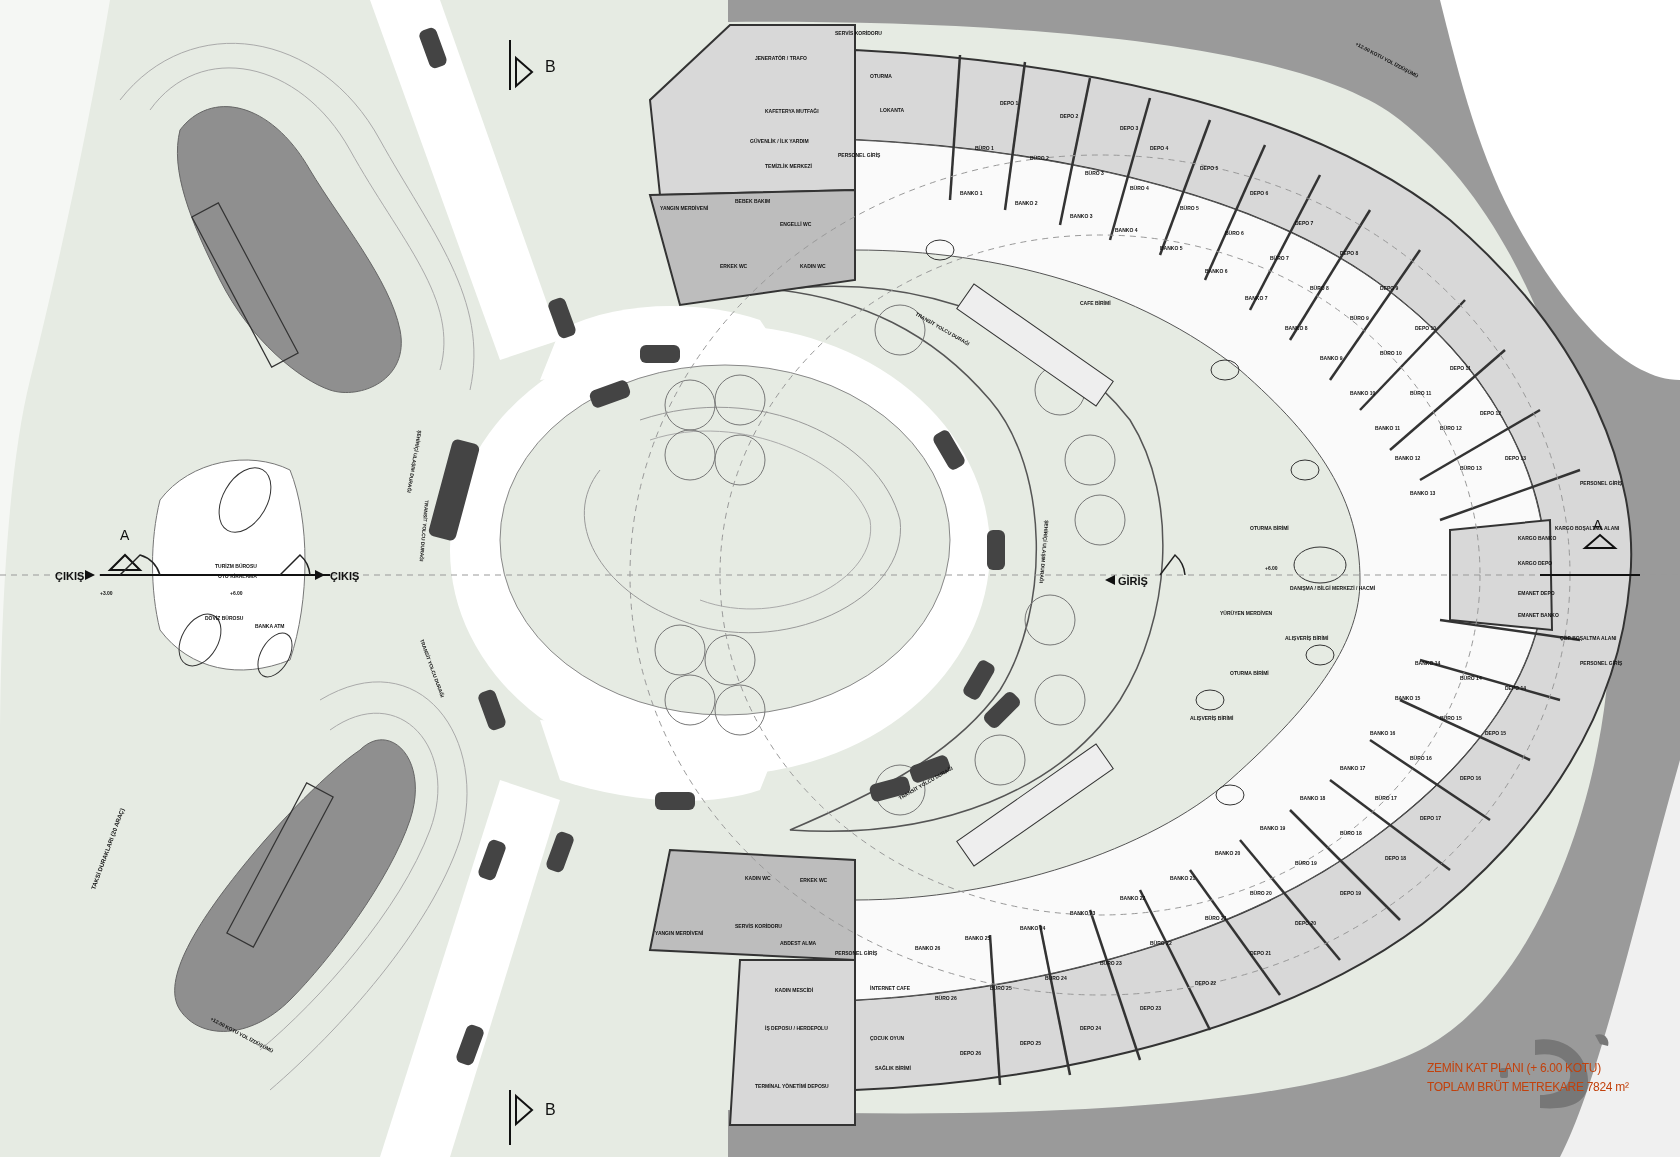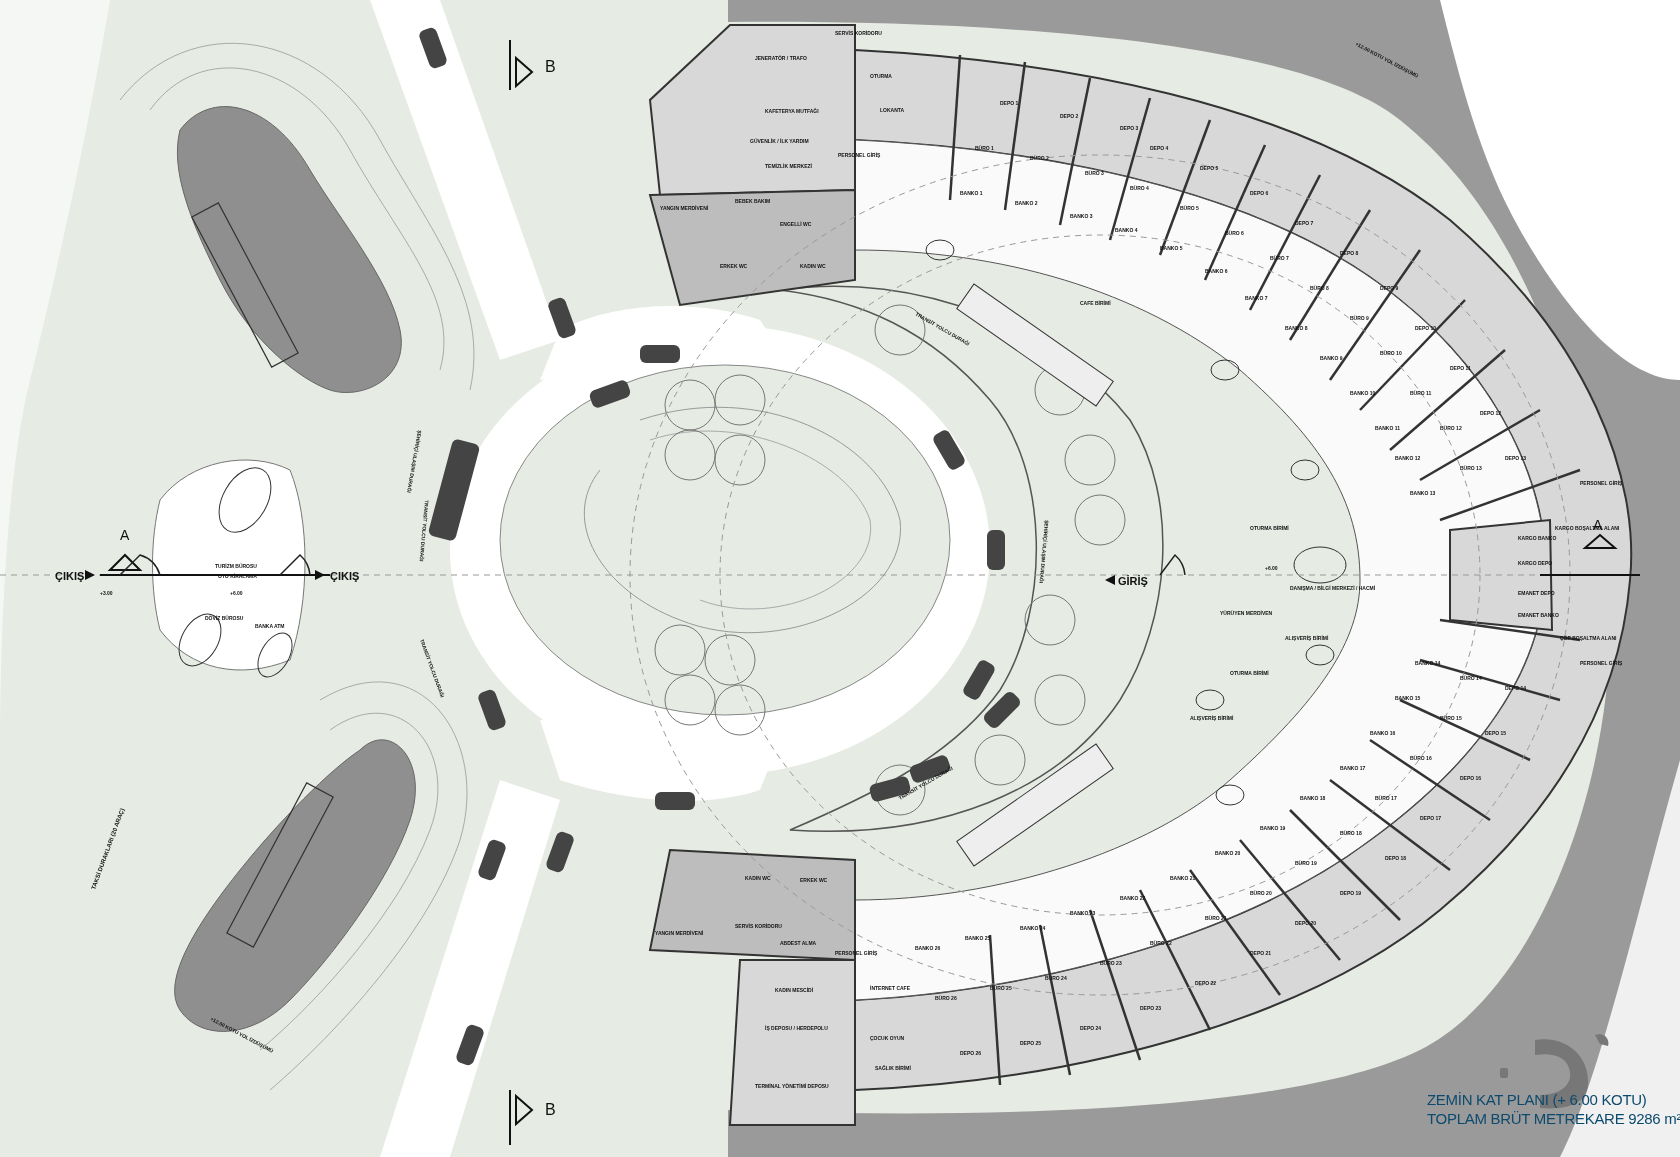--- a/index.html
+++ b/index.html
@@ -1,21 +1,21 @@
 <!DOCTYPE html>
 <html><head>
 <meta charset="utf-8">
 <style>
   html,body{margin:0;padding:0;}
   body{width:1680px;height:1157px;overflow:hidden;background:#e9ede6;font-family:"Liberation Sans",sans-serif;}
   #plan{position:absolute;left:0;top:0;width:1680px;height:1157px;}
   .label{font-family:"Liberation Sans",sans-serif;fill:#111;}
   .tiny{font-size:5px;font-weight:bold;}
   .small{font-size:6px;font-weight:bold;}
-  #title-block{position:absolute;left:1427px;top:1090px;color:#0c4a6e;font-size:15px;line-height:19px;letter-spacing:-0.3px;}
+  #title-block{position:absolute;left:1427px;top:1059px;color:#c2410c;font-size:12px;line-height:19px;letter-spacing:-0.3px;}
   #title-block div{white-space:nowrap;}
 </style>
 </head>
 <body>
 
 <svg id="plan" viewBox="0 0 1680 1157" xmlns="http://www.w3.org/2000/svg">
 
   <rect x="0" y="0" width="1680" height="1157" fill="#e6ebe3"></rect>
 
   <path d="M728,0 L1680,0 L1680,1157 L728,1157 L728,1110 C1000,1120 1300,1110 1420,1050 C1560,980 1640,700 1600,520 C1560,330 1500,200 1400,120 C1300,40 1000,20 728,22 Z" fill="#9a9a9a"></path>
@@ -325,14 +325,14 @@
 
   <g fill="#777">
     <path d="M1535,1040 C1570,1035 1590,1060 1588,1085 C1586,1105 1565,1110 1540,1108 L1540,1095 C1560,1095 1572,1085 1570,1072 C1568,1058 1555,1052 1535,1055 Z"></path>
     <rect x="1500" y="1068" width="8" height="10" rx="2"></rect>
     <path d="M1595,1035 C1605,1032 1610,1040 1608,1046 L1600,1044 Z"></path>
   </g>
 </svg>
 
 <div id="title-block">
   <div>ZEMİN KAT PLANI (+ 6.00 KOTU)</div>
-  <div>TOPLAM BRÜT METREKARE 9286 m²</div>
+  <div>TOPLAM BRÜT METREKARE 7824 m²</div>
 </div>
 
 </body></html>

